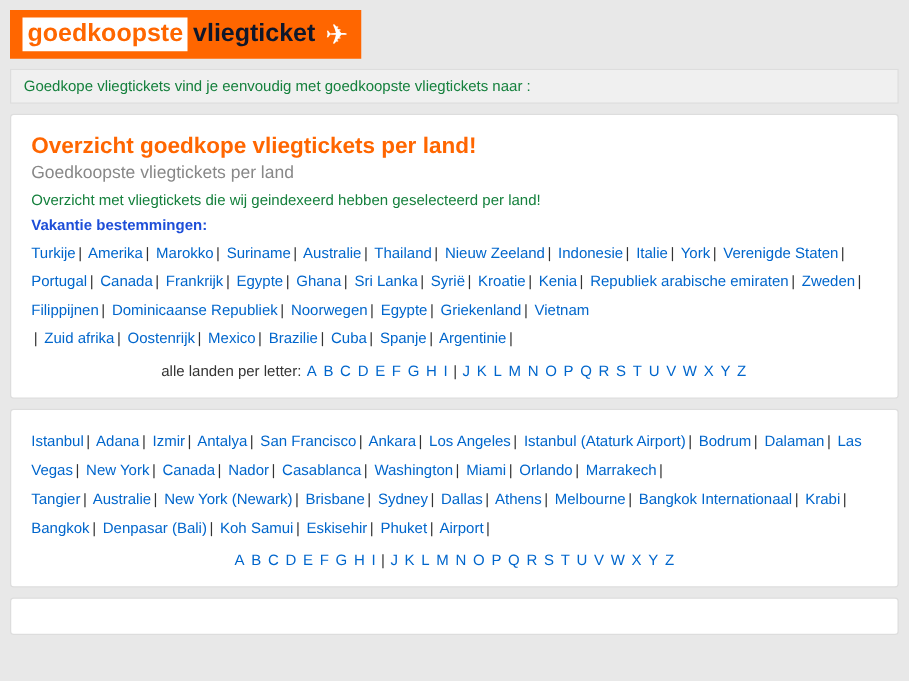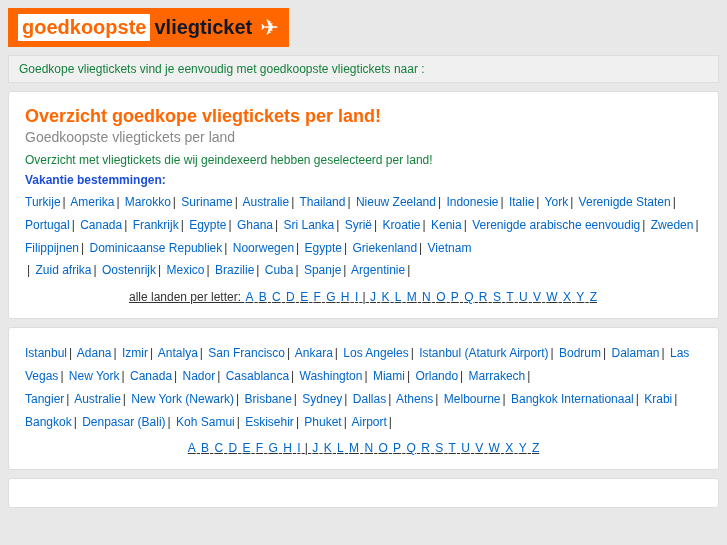--- a/index.html
+++ b/index.html
@@ -91,21 +91,20 @@
       text-decoration: none;
     }
     .links-section .separator {
       color: #333;
       margin: 0 2px;
     }
     .alpha-links {
       text-align: center;
       margin-top: 8px;
       font-size: 12px;
-      text-decoration: underline;
     }
     .alpha-links a {
       color: #0066cc;
       text-decoration: none;
       margin: 0 1px;
     }
   </style>
 </head>
 <body>
 
@@ -143,21 +142,21 @@
       <a>Verenigde Staten</a><span class="separator">|</span>
       <a>Portugal</a><span class="separator">|</span>
       <a>Canada</a><span class="separator">|</span>
       <a>Frankrijk</a><span class="separator">|</span>
       <a>Egypte</a><span class="separator">|</span>
       <a>Ghana</a><span class="separator">|</span>
       <a>Sri Lanka</a><span class="separator">|</span>
       <a>Syrië</a><span class="separator">|</span>
       <a>Kroatie</a><span class="separator">|</span>
       <a>Kenia</a><span class="separator">|</span>
-      <a>Verenigde arabische eenvoudig</a><span class="separator">|</span>
+      <a>Republiek arabische emiraten</a><span class="separator">|</span>
       <a>Zweden</a><span class="separator">|</span>
       <a>Filippijnen</a><span class="separator">|</span>
       <a>Dominicaanse Republiek</a><span class="separator">|</span>
       <a>Noorwegen</a><span class="separator">|</span>
       <a>Egypte</a><span class="separator">|</span>
       <a>Griekenland</a><span class="separator">|</span>
       <a>Vietnam</a><br>
       <span class="separator">|</span>
       <a>Zuid afrika</a><span class="separator">|</span>
       <a>Oostenrijk</a><span class="separator">|</span>

